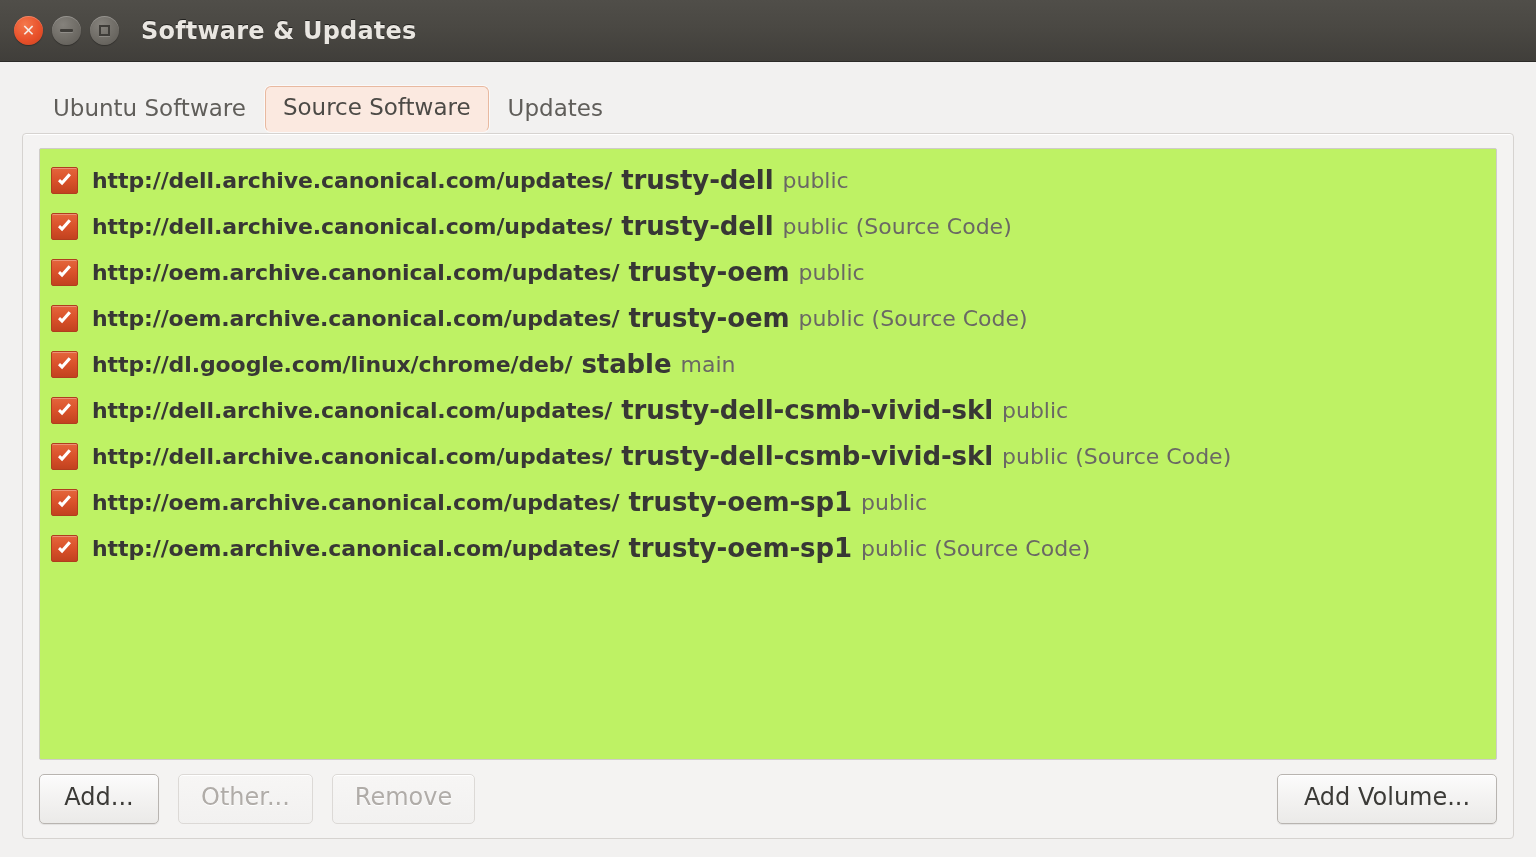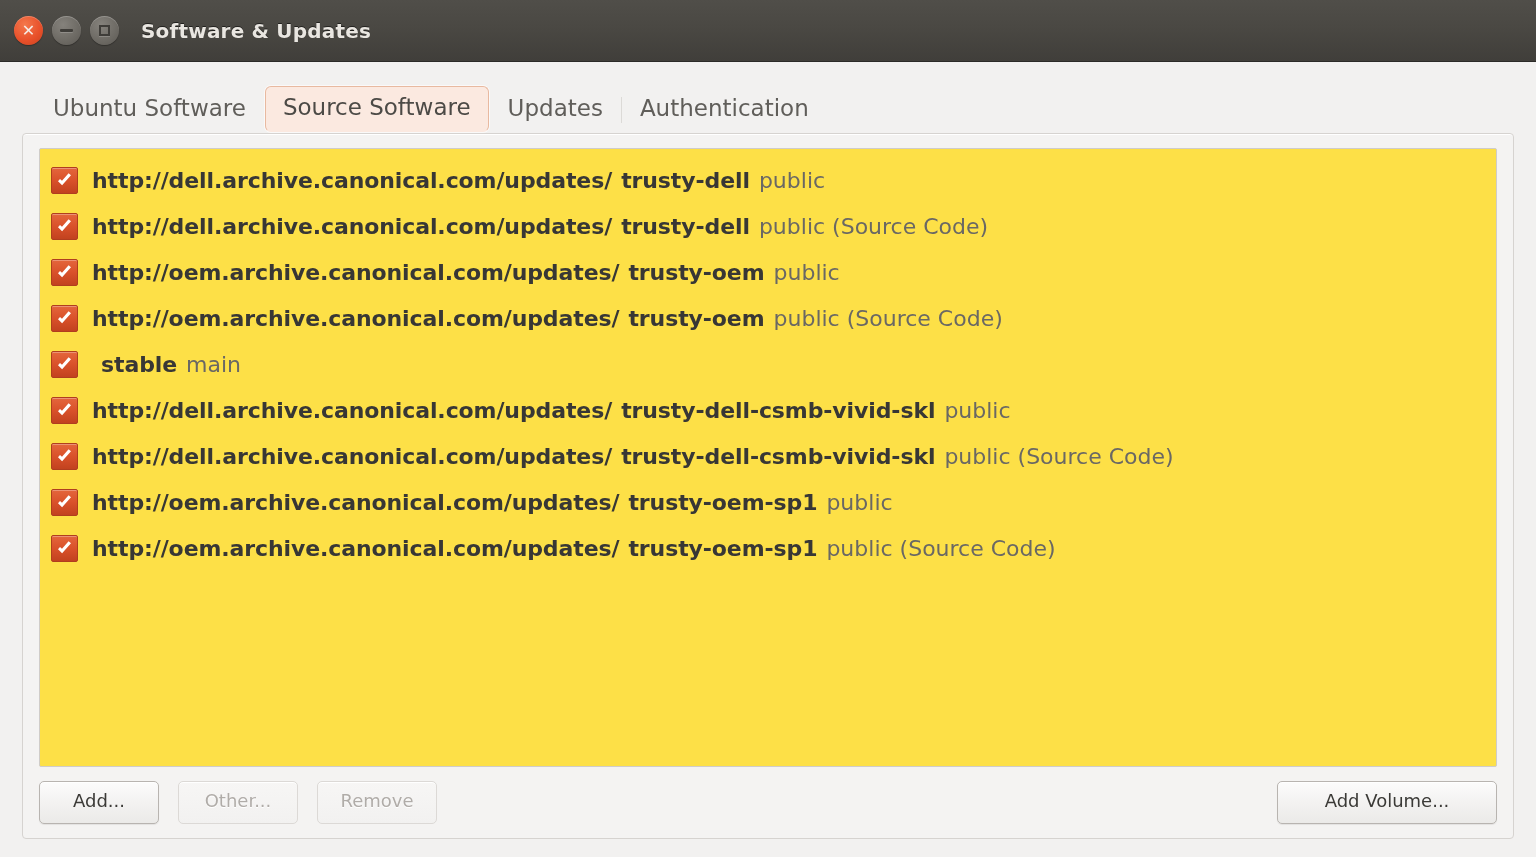--- a/index.html
+++ b/index.html
@@ -78,21 +78,21 @@
   }
   .sq {
     width: 11px; height: 11px;
     border: 2px solid #3f3d39;
     box-sizing: border-box;
     box-shadow: 0 1px 0 rgba(255,255,255,0.18);
   }
   .title-text {
     margin-left: 22px;
     color: #e9e6e1;
-    font-size: 20px;
+    font-size: 24px;
     font-weight: bold;
     letter-spacing: 0.2px;
     text-shadow: 0 -1px 0 rgba(0,0,0,0.55);
     white-space: nowrap;
   }
 
   
   .dialog-body {
     flex: 1 1 auto;
     position: relative;
@@ -167,21 +167,21 @@
     box-sizing: border-box;
     display: flex;
     flex-direction: column;
     min-height: 0;
     box-shadow: inset 0 1px 0 #ffffff;
   }
 
   
   .listview {
     flex: 1 1 auto;
-    background: #fde047;
+    background: #bef264;
     border: 1px solid #cfccc9;
     border-radius: 2px;
     overflow: hidden;
     min-height: 0;
     padding: 8px 0 0 0;
     box-sizing: border-box;
   }
   .row {
     display: flex;
     align-items: center;
@@ -202,42 +202,42 @@
     margin-right: 14px;
   }
   .chk svg { position: absolute; left: 2px; top: 2px; }
   .row-uri {
     font-size: 22px;
     font-weight: bold;
     color: #383735;
     letter-spacing: -0.1px;
   }
   .row-comp {
-    font-size: 22px;
+    font-size: 26px;
     font-weight: bold;
     color: #383735;
     margin-left: 9px;
     letter-spacing: -0.1px;
   }
   .row-desc {
     font-size: 22px;
     color: #6a6864;
     margin-left: 9px;
     font-weight: normal;
   }
 
   
   .buttonbar {
     flex: 0 0 auto;
     display: flex;
     align-items: center;
     margin-top: 14px;
   }
   .btn {
-    font-size: 18px;
+    font-size: 24px;
     color: #3b3a37;
     background: linear-gradient(to bottom, #fcfcfc 0%, #f3f2f1 50%, #ebeae8 100%);
     border: 1px solid #b8b4b0;
     border-radius: 5px;
     padding: 9px 22px 11px 22px;
     min-width: 120px;
     text-align: center;
     box-sizing: border-box;
     box-shadow: inset 0 1px 0 #ffffff, 0 1px 1px rgba(0,0,0,0.07);
     white-space: nowrap;
@@ -285,23 +285,20 @@
       <div class="tabbar" id="tabbar">
           <div class="tab">
             <span>Ubuntu Software</span>
           </div>
           <div class="tab active">
             <span>Source Software</span>
           </div>
           <div class="tab">
             <span>Updates</span>
           </div>
-          <div class="tab">
-            <span>Authentication</span>
-          </div>
         </div>
 
       <div class="tab-panel">
 
         <div class="listview" id="repo-list">
             <div class="row">
               <div class="chk">
                 <svg width="21" height="21" viewBox="0 0 21 21" xmlns="http://www.w3.org/2000/svg">
                   <path d="M4 11.2 L8.1 15.3 L17 5.2 L14.6 3.2 L8.0 10.8 L6.0 8.9 Z" fill="#ffffff"></path>
                 </svg>
@@ -339,20 +336,21 @@
               <span class="row-uri">http://oem.archive.canonical.com/updates/</span>
               <span class="row-comp">trusty-oem</span>
               <span class="row-desc">public (Source Code)</span>
             </div>
             <div class="row">
               <div class="chk">
                 <svg width="21" height="21" viewBox="0 0 21 21" xmlns="http://www.w3.org/2000/svg">
                   <path d="M4 11.2 L8.1 15.3 L17 5.2 L14.6 3.2 L8.0 10.8 L6.0 8.9 Z" fill="#ffffff"></path>
                 </svg>
               </div>
+              <span class="row-uri">http://dl.google.com/linux/chrome/deb/</span>
               <span class="row-comp">stable</span>
               <span class="row-desc">main</span>
             </div>
             <div class="row">
               <div class="chk">
                 <svg width="21" height="21" viewBox="0 0 21 21" xmlns="http://www.w3.org/2000/svg">
                   <path d="M4 11.2 L8.1 15.3 L17 5.2 L14.6 3.2 L8.0 10.8 L6.0 8.9 Z" fill="#ffffff"></path>
                 </svg>
               </div>
               <span class="row-uri">http://dell.archive.canonical.com/updates/</span>

